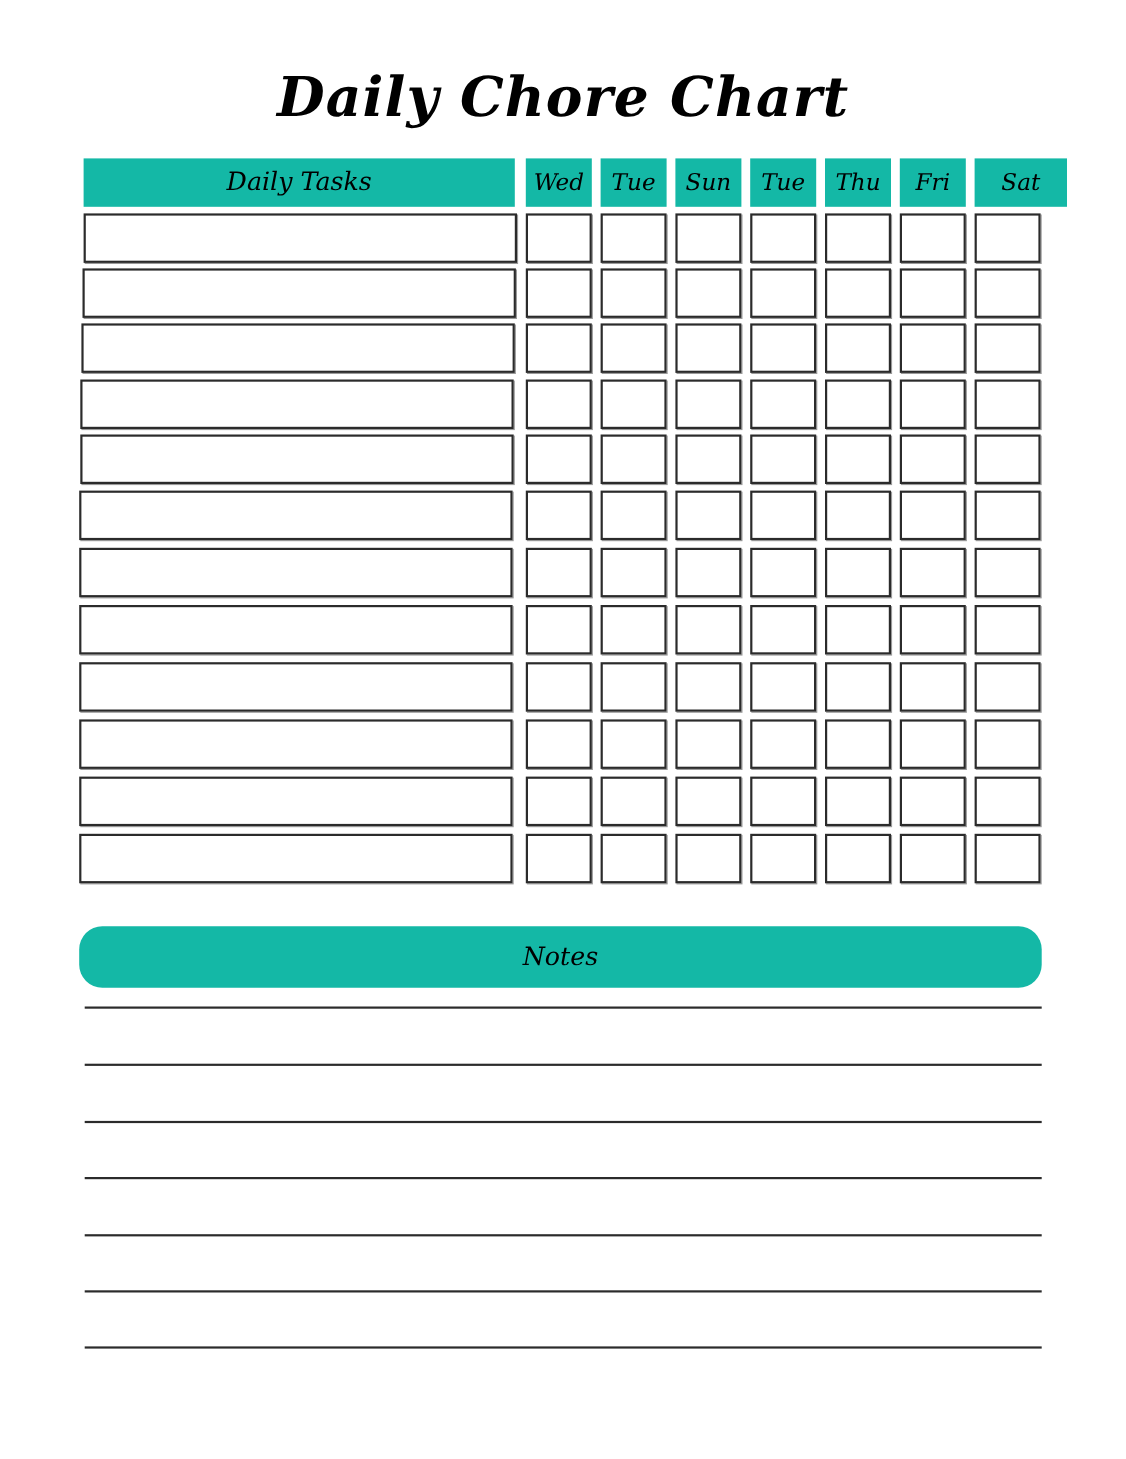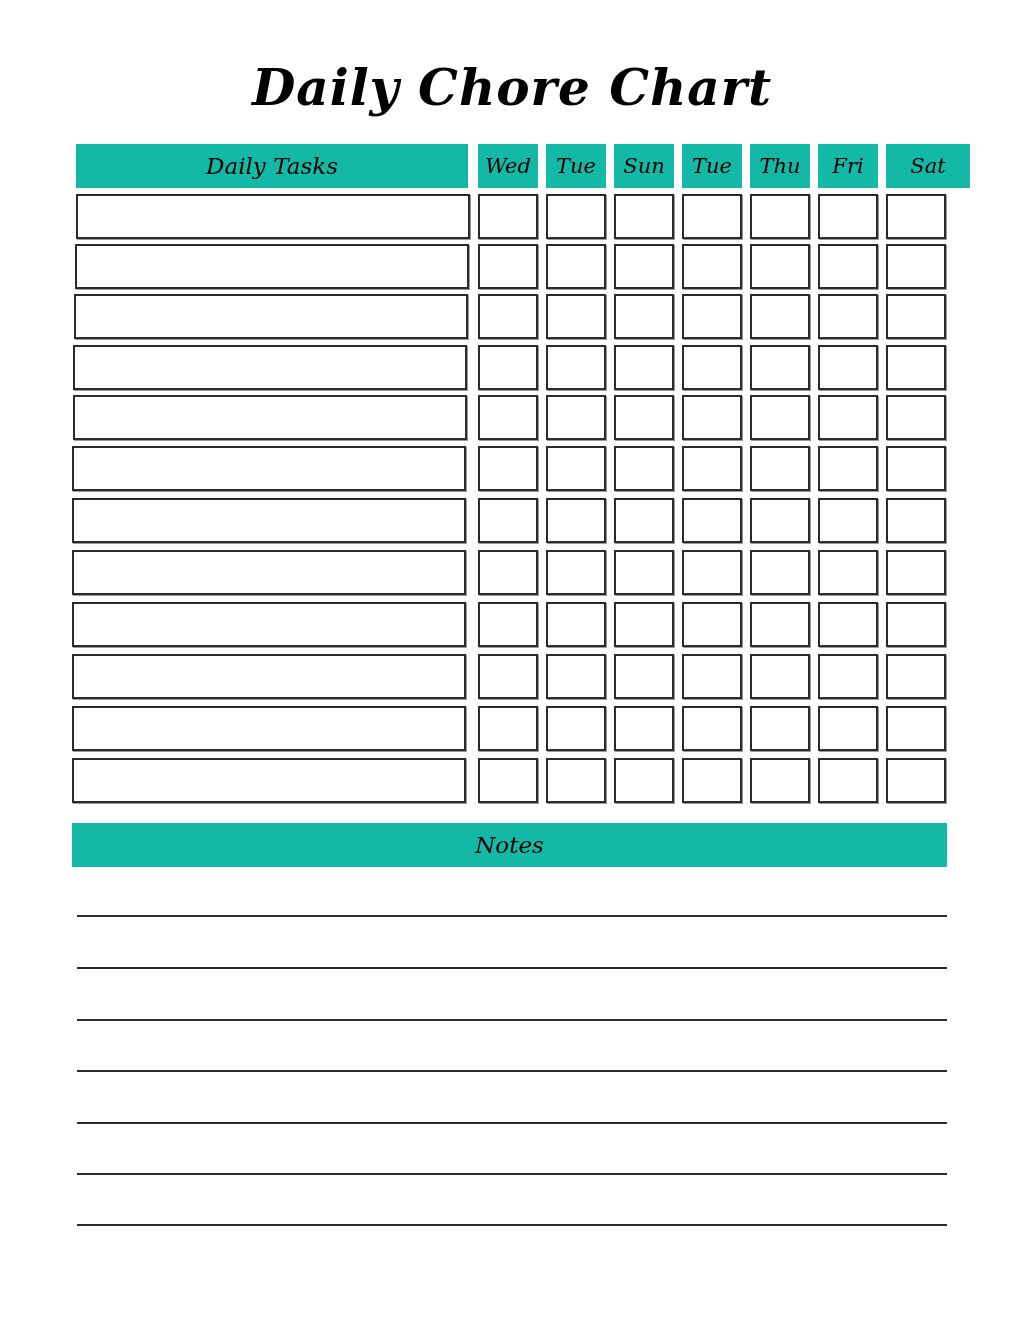--- a/index.html
+++ b/index.html
@@ -138,21 +138,21 @@
         <div class="box" style="left: 478px; top: 758px; width: 60px; height: 45px;"></div>
         <div class="box" style="left: 546px; top: 758px; width: 60px; height: 45px;"></div>
         <div class="box" style="left: 614px; top: 758px; width: 60px; height: 45px;"></div>
         <div class="box" style="left: 682px; top: 758px; width: 60px; height: 45px;"></div>
         <div class="box" style="left: 750px; top: 758px; width: 60px; height: 45px;"></div>
         <div class="box" style="left: 818px; top: 758px; width: 60px; height: 45px;"></div>
         <div class="box" style="left: 886px; top: 758px; width: 60px; height: 45px;"></div>
       </div>
     </div>
   <div id="notes">
-      <div class="hdr" style="left: 72px; top: 823px; width: 875px; height: 44px;">Notes</div>
+      <div class="hdr" style="left: 72px; top: 842px; width: 875px; height: 56px; border-radius: 21px;">Notes</div>
       <div class="line" style="left: 77px; top: 915px; width: 870px;"></div>
       <div class="line" style="left: 77px; top: 967px; width: 870px;"></div>
       <div class="line" style="left: 77px; top: 1019px; width: 870px;"></div>
       <div class="line" style="left: 77px; top: 1070px; width: 870px;"></div>
       <div class="line" style="left: 77px; top: 1122px; width: 870px;"></div>
       <div class="line" style="left: 77px; top: 1173px; width: 870px;"></div>
       <div class="line" style="left: 77px; top: 1224px; width: 870px;"></div>
     </div>
 </div>
 

